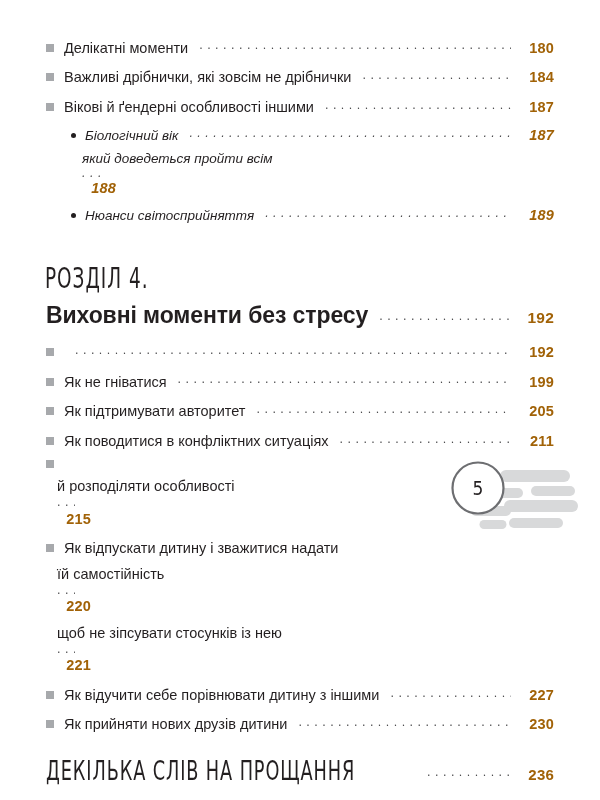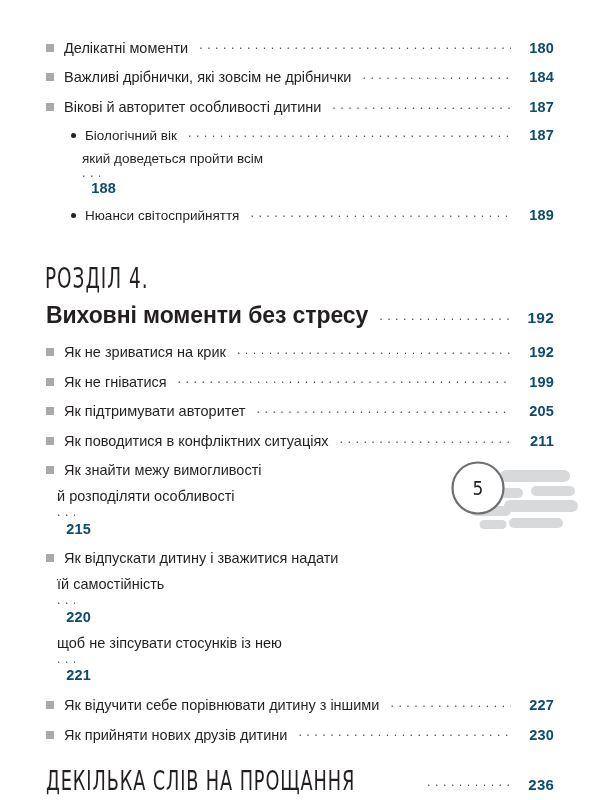--- a/index.html
+++ b/index.html
@@ -53,21 +53,21 @@
     font-size: 12.5px;
     letter-spacing: 0.5px;
     line-height: 1;
   }
   .pageno {
     flex: 0 0 auto;
     width: 34px;
     text-align: right;
     font-weight: bold;
     font-size: 14.5px;
-    color: #0c4a6e;
+    color: #a16207;
     letter-spacing: 0.2px;
   }
 
   
   .l1 {
     font-size: 14.5px;
     color: #231f20;
     line-height: 1.25;
   }
   .sq {
@@ -86,20 +86,21 @@
     flex-direction: column;
   }
   .row.cont .indent {
     flex: 0 0 auto;
     width: 18px;
   }
 
   
   .l2 {
     font-size: 13.5px;
+    font-style: italic;
     color: #231f20;
     padding-left: 25px;
     box-sizing: border-box;
   }
   .dot {
     flex: 0 0 auto;
     width: 5px;
     height: 5px;
     border-radius: 50%;
     background: #231f20;
@@ -193,21 +194,21 @@
 
     <div class="row l1">
       <span class="sq"></span>
       <span class="txt">Важливі дрібнички, які зовсім не дрібнички</span>
       <span class="leader"></span>
       <span class="pageno">184</span>
     </div>
 
     <div class="row l1">
       <span class="sq"></span>
-      <span class="txt">Вікові й авторитет особливості дитини</span>
+      <span class="txt">Вікові й ґендерні особливості іншими</span>
       <span class="leader"></span>
       <span class="pageno">187</span>
     </div>
 
     <div class="row l2">
       <span class="dot"></span>
       <span class="txt">Біологічний вік</span>
       <span class="leader"></span>
       <span class="pageno">187</span>
     </div>
@@ -234,21 +235,20 @@
     <div class="chapter-kicker">Розділ 4.</div>
 
     <div class="row chapter-title-row">
       <span class="txt chapter-title">Виховні моменти без стресу</span>
       <span class="leader"></span>
       <span class="pageno">192</span>
     </div>
 
     <div class="row l1">
       <span class="sq"></span>
-      <span class="txt">Як не зриватися на крик</span>
       <span class="leader"></span>
       <span class="pageno">192</span>
     </div>
 
     <div class="row l1">
       <span class="sq"></span>
       <span class="txt">Як не гніватися</span>
       <span class="leader"></span>
       <span class="pageno">199</span>
     </div>
@@ -262,21 +262,20 @@
 
     <div class="row l1">
       <span class="sq"></span>
       <span class="txt">Як поводитися в конфліктних ситуаціях</span>
       <span class="leader"></span>
       <span class="pageno">211</span>
     </div>
 
     <div class="row l1">
       <span class="sq"></span>
-      <span class="txt">Як знайти межу вимогливості</span>
     </div>
 
     <div class="row l1 cont">
       <span class="indent"></span>
       <span class="txt">й розподіляти особливості</span>
       <span class="leader"></span>
       <span class="pageno">215</span>
     </div>
 
     <div class="row l1">

